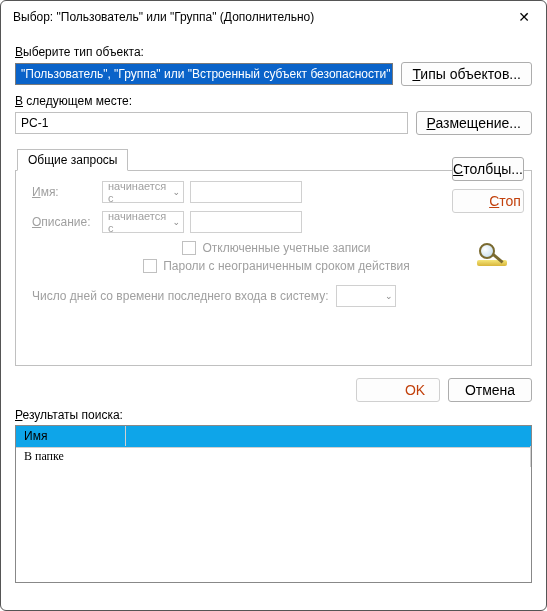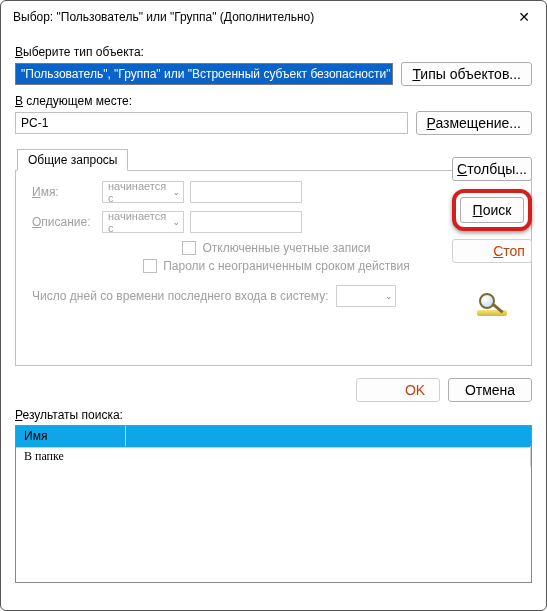--- a/index.html
+++ b/index.html
@@ -165,21 +165,21 @@
     right: 14px;
     top: 156px;
     width: 80px;
     display: flex;
     flex-direction: column;
     gap: 8px;
     align-items: stretch;
   }
   .side-col .btn {
     min-width: 0;
-    width: 80px;
+    width: 72px;
   }
   .highlight-wrap {
     border: 4px solid #d2201f;
     border-radius: 12px;
     padding: 4px;
     box-shadow: 0 2px 4px rgba(0,0,0,0.4);
     background: #fff;
   }
   .highlight-wrap .btn { width: 100%; height: 26px; }
   .search-icon {
@@ -308,25 +308,20 @@
           </div>
         </div>
 
       </div>
     </div>
 
     <div class="side-col">
       <div class="btn">
         <span><span class="u">С</span><span>толбцы...</span></span>
       </div>
-      <div class="highlight-wrap">
-        <div class="btn">
-          <span><span class="u">П</span><span>оиск</span></span>
-        </div>
-      </div>
       <div class="btn disabled">
         <span><span class="u">С</span><span>топ</span></span>
       </div>
       <div class="search-icon">
         <div class="bar"></div>
         <div class="lens"></div>
         <div class="handle"></div>
       </div>
     </div>
 

